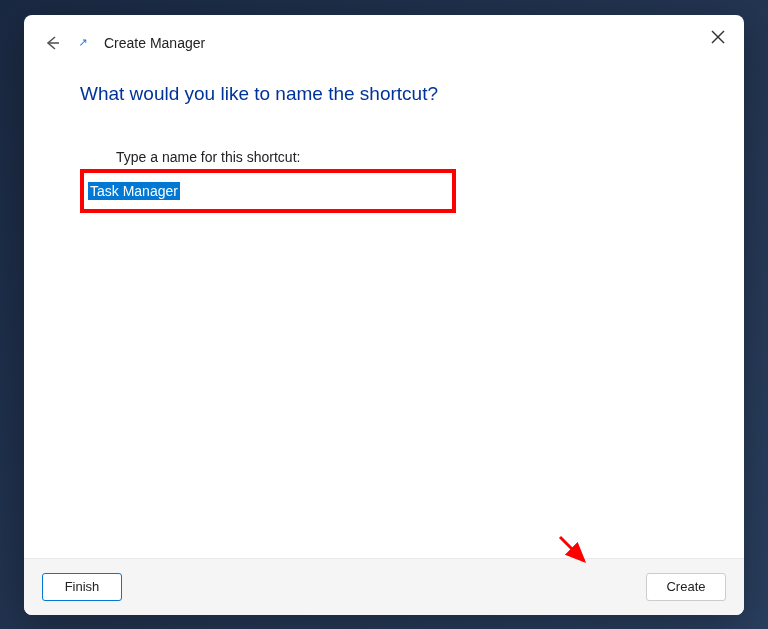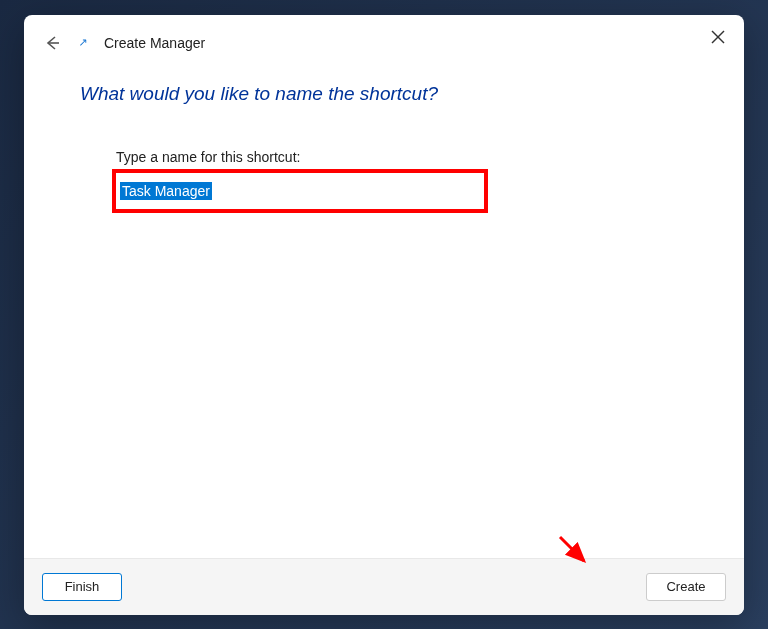--- a/index.html
+++ b/index.html
@@ -73,37 +73,35 @@
     }
     .content {
       padding: 30px 56px 0 56px;
       flex: 1;
     }
     .question {
       color: #003399;
       font-size: 19px;
       font-weight: 400;
       margin-bottom: 44px;
-      font-style: italic;
     }
     .field-label {
       font-size: 14px;
       color: #222;
       margin-bottom: 4px;
       margin-left: 36px;
     }
     .highlight-box {
       border: 4px solid #ff0000;
       padding: 2px;
       width: 376px;
       height: 44px;
       display: flex;
       align-items: center;
       margin-bottom: 38px;
-      margin-left: 32px;
     }
     .selected-text {
       background: #0078d4;
       color: #fff;
       font-size: 14px;
       padding: 1px 2px;
       display: inline-block;
     }
     .input-display {
       width: 100%;

